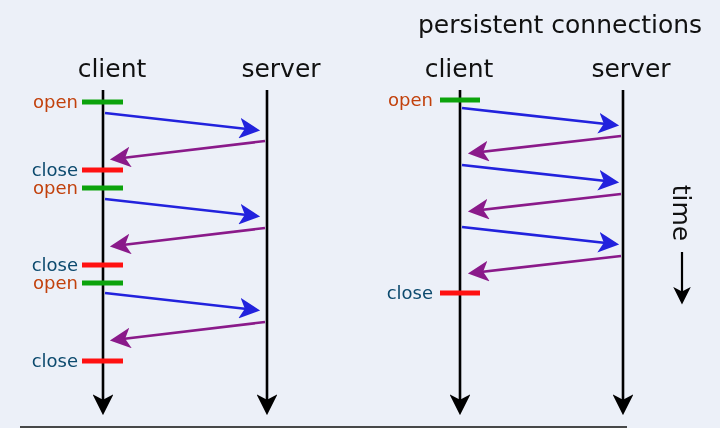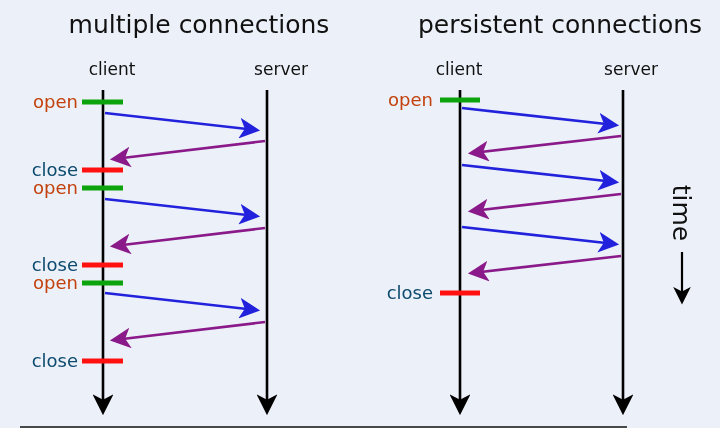--- a/index.html
+++ b/index.html
@@ -5,21 +5,21 @@
   html,body{margin:0;padding:0;}
   body{
     width:720px;height:428px;overflow:hidden;
     background:#ecf0f8;
     font-family:"DejaVu Sans","Liberation Sans",sans-serif;
   }
   .stage{position:relative;width:720px;height:428px;}
   .layer{position:absolute;left:0;top:0;}
   .txt{position:absolute;color:#111;white-space:nowrap;}
   .title{font-size:25px;line-height:30px;text-align:center;}
-  .node-label{font-size:17px;line-height:28px;text-align:center;}
+  .node-label{font-size:25px;line-height:28px;text-align:center;}
   .event-label{font-size:18px;line-height:22px;text-align:right;}
   .event-open{color:#c2410c;}
   .event-close{color:#0c4a6e;}
   .time-label{
     font-size:25px;line-height:26px;text-align:center;
     width:60px;height:26px;
     transform:rotate(90deg);transform-origin:50% 50%;
   }
   .tl{stroke:#000;stroke-width:2.6;fill:none;}
   .tick{stroke-width:5;fill:none;}
@@ -76,21 +76,20 @@
     <line class="req" x1="462" y1="165" x2="615" y2="182" marker-end="url(#m-blue)"></line>
     <line class="req" x1="462" y1="227" x2="615" y2="244" marker-end="url(#m-blue)"></line>
 
     <line class="resp" x1="621" y1="136" x2="472" y2="153" marker-end="url(#m-purple)"></line>
     <line class="resp" x1="621" y1="194" x2="472" y2="211" marker-end="url(#m-purple)"></line>
     <line class="resp" x1="621" y1="256" x2="472" y2="273" marker-end="url(#m-purple)"></line>
 
     <line class="time-arrow" x1="682" y1="252" x2="682" y2="301" marker-end="url(#m-black)"></line>
   </svg>
 
-  <div class="txt title" style="left:68px;top:10px;width:262px;">multiple connections</div>
   <div class="txt node-label" style="left:62px;top:55px;width:100px;">client</div>
   <div class="txt node-label" style="left:231px;top:55px;width:100px;">server</div>
 
   <div class="txt event-label event-open" style="left:26px;top:91px;width:52px;">open</div>
   <div class="txt event-label event-close" style="left:26px;top:159px;width:52px;">close</div>
   <div class="txt event-label event-open" style="left:26px;top:177px;width:52px;">open</div>
   <div class="txt event-label event-close" style="left:26px;top:254px;width:52px;">close</div>
   <div class="txt event-label event-open" style="left:26px;top:272px;width:52px;">open</div>
   <div class="txt event-label event-close" style="left:26px;top:350px;width:52px;">close</div>
 

